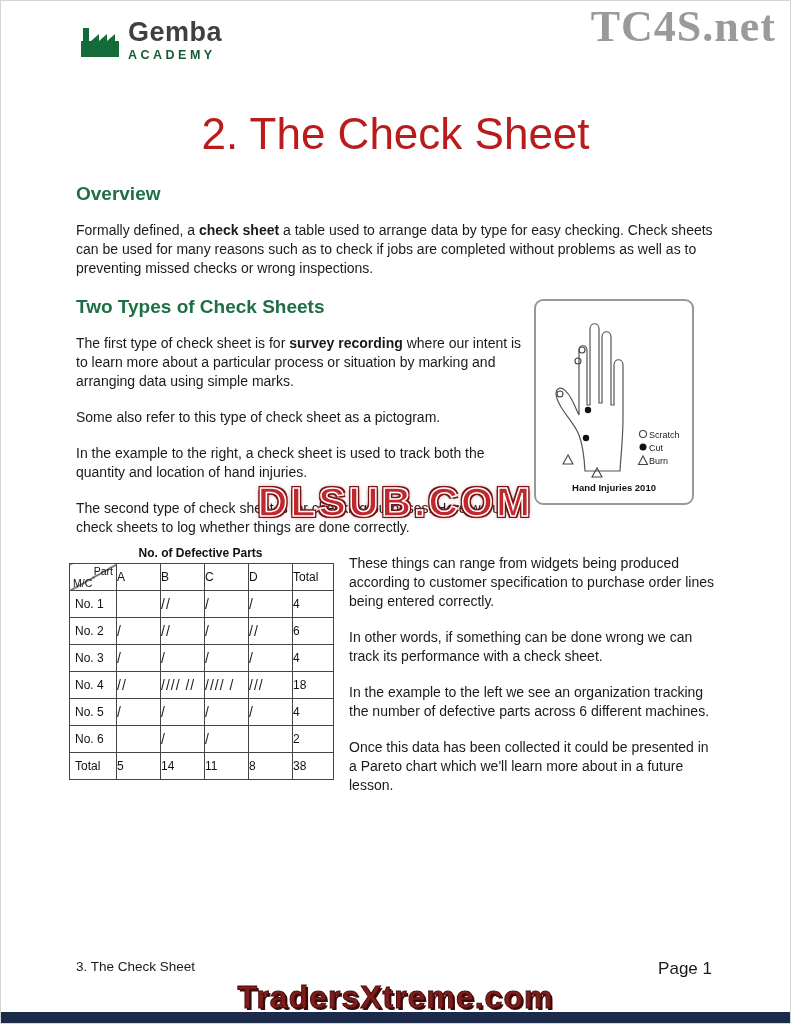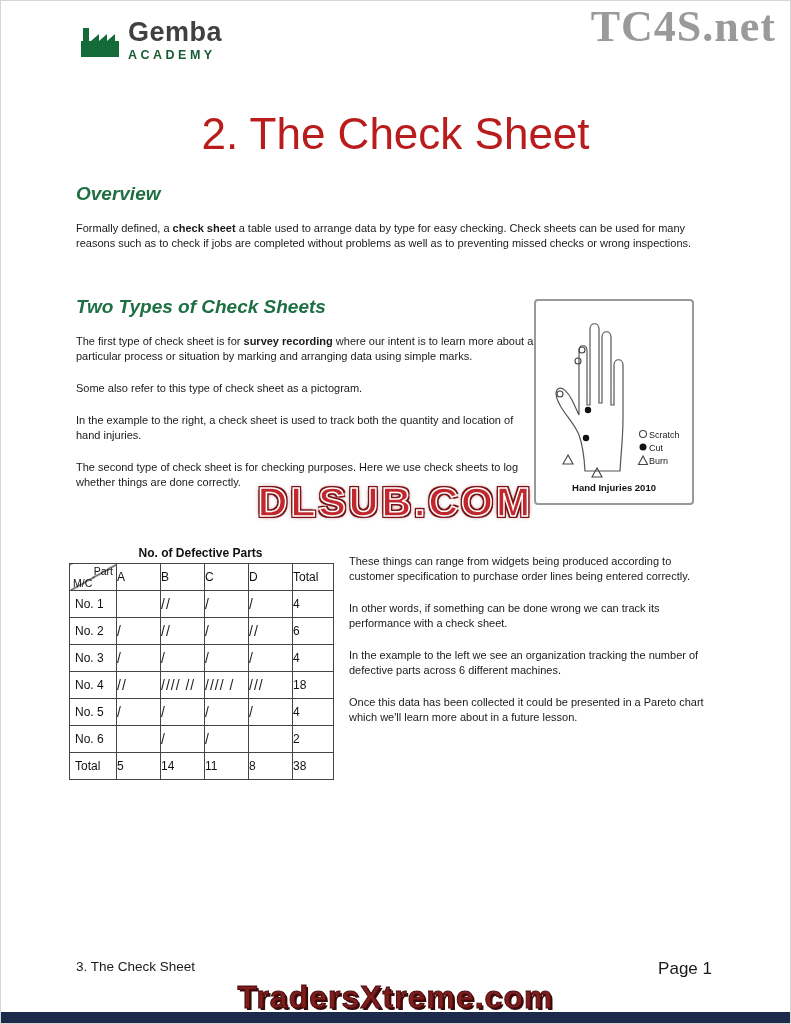--- a/index.html
+++ b/index.html
@@ -23,31 +23,31 @@
     -webkit-text-stroke:1.5px #ffffff;
     text-shadow:2px 2px 0 #7a1216,-2px -2px 0 #7a1216,2px -2px 0 #7a1216,-2px 2px 0 #7a1216,0 0 5px #7a1216;}
   .wm-traders{position:absolute; top:978px; left:50%; transform:translateX(-50%);
     font-size:32px; font-weight:bold; letter-spacing:1px; color:#7f1d1d;
     -webkit-text-stroke:1px #4a0c0c;
     text-shadow:2px 2px 0 #3a0a0a;}
   .bottom-bar{position:absolute; left:0; bottom:0; width:100%; height:11px; background:#1c2b4a;}
   
   .page-title{position:absolute; top:108px; left:0; width:100%; text-align:center;
     font-size:44px; color:#b91c1c;}
-  .h-green{position:absolute; font-size:19px; font-weight:bold; color:#1e6f43;font-style:italic;}
+  .h-green{position:absolute; font-size:19px; font-weight:bold; color:#1e6f43;}
   .h-overview{left:75px; top:182px;}
   .h-twotypes{left:75px; top:295px;}
-  .body-text{font-size:11px; line-height:1.36; color:#1a1a1a;}
+  .body-text{font-size:14px; line-height:1.36; color:#1a1a1a;}
   .overview-para{position:absolute; left:75px; top:220px; width:648px;}
   .left-col{position:absolute; left:75px; top:333px; width:458px;}
   .left-col p, .right-col p{margin:0 0 17px 0;}
   .right-col{position:absolute; left:348px; top:553px; width:368px;}
   
   .hand-box{position:absolute; left:533px; top:298px; width:160px; height:206px;
-    border:2px solid #999; border-radius:4px; background:#fff; box-sizing:border-box;}
+    border:2px solid #999; border-radius:9px; background:#fff; box-sizing:border-box;}
   .hand-box svg{display:block; margin:2px auto 0 auto;}
   
   .table-title{position:absolute; left:68px; top:545px; width:263px; text-align:center;
     font-size:12px; font-weight:bold; color:#111;}
   .defects-table{position:absolute; left:68px; top:562px; border-collapse:collapse;
     font-size:12px; color:#111;}
   .defects-table td, .defects-table th{border:1px solid #444; padding:0; height:27px;
     font-weight:normal; box-sizing:border-box;}
   .defects-table .col-label{width:47px;}
   .defects-table .col-mc{width:44px;}

